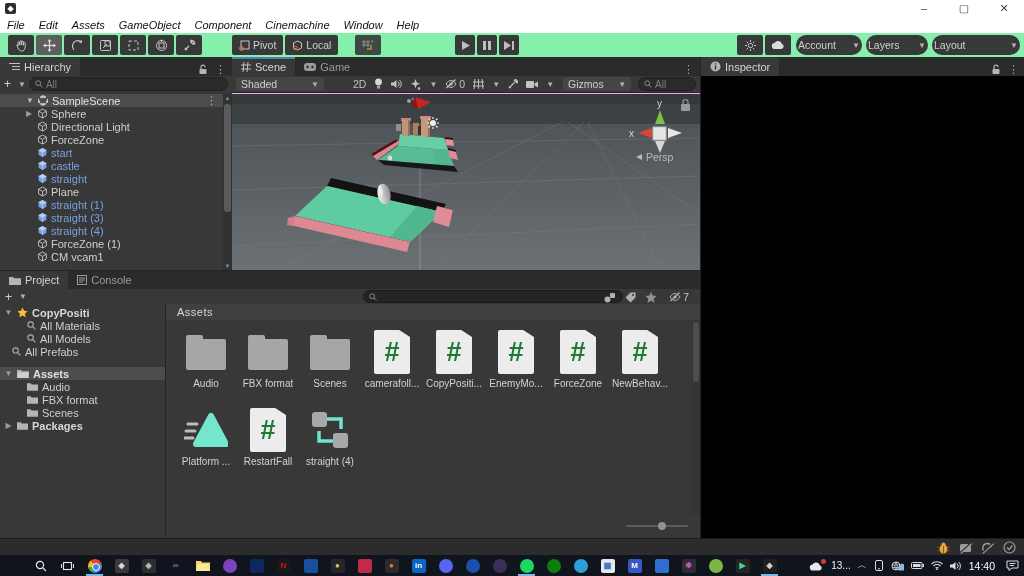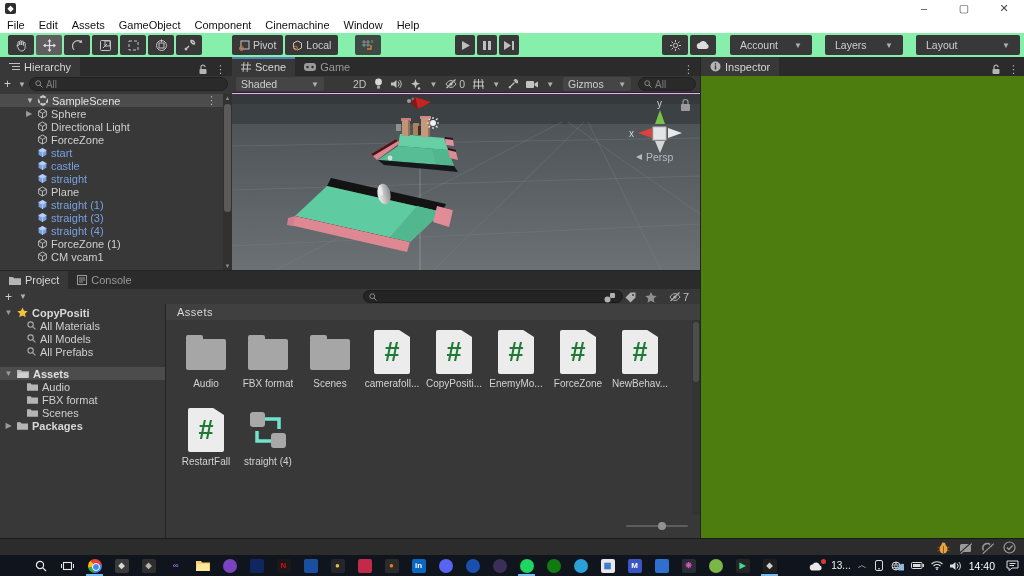--- a/index.html
+++ b/index.html
@@ -10,37 +10,37 @@
   
   #titlebar{position:absolute;left:0;top:0;width:1024px;height:16px;background:#ffffff;color:#1d1d1d;
             display:flex;align-items:center;font-size:11px;}
   #titlebar .uicon{width:11px;height:11px;background:#2d2d2d;margin:0 6px 0 5px;border-radius:2px;
                    display:flex;align-items:center;justify-content:center;color:#fff;font-size:8px}
   #wincontrols{margin-left:auto;display:flex;align-items:center;color:#444}
   #wincontrols span{width:40px;text-align:center;font-size:11px;cursor:default}
 
   
   #menubar{position:absolute;left:0;top:16px;width:1024px;height:17px;background:#ffffff;color:#111;
-           display:flex;align-items:center;font-size:11px;}
+           display:flex;align-items:center;font-size:11px;font-style:italic;}
   #menubar .mitem{padding:0 7px;height:17px;display:flex;align-items:center}
 
   
   #toolbar{position:absolute;left:0;top:33px;width:1024px;height:24px;background:#86efac;display:flex;align-items:center}
   .tbtn{height:20px;background:#383838;border-radius:2px;display:flex;align-items:center;justify-content:center;margin:0 1px}
   .tool{width:26px}
   .tool.sel{background:#5e5e5e}
   #toolgroup{display:flex;margin-left:7px}
   #pivotgroup{display:flex;margin-left:28px}
   .lbtn{padding:0 7px;gap:3px;font-size:10.5px;color:#cfcfcf}
   #snapbtn{width:26px;margin-left:16px;opacity:.9}
   #playgroup{position:absolute;left:454px;top:2px;display:flex}
   .pbtn{width:20px;height:20px;background:#383838;border-radius:2px;display:flex;align-items:center;justify-content:center;margin:0 1px;color:#bdbdbd;font-size:9px}
   #topright{position:absolute;right:4px;top:2px;display:flex;align-items:center}
-  .ddbtn{height:20px;background:#383838;border-radius:2px;color:#cfcfcf;font-size:10.5px;display:flex;align-items:center;
-         justify-content:space-between;padding:0 10px;margin-left:13px}
+  .ddbtn{height:20px;background:#383838;border-radius:10px;color:#cfcfcf;font-size:10.5px;display:flex;align-items:center;
+         justify-content:space-between;padding:0 2px;margin-left:4px}
   .caret{font-size:8px;color:#b0b0b0;margin-left:6px}
 
   
   .tabbar{position:absolute;left:0;top:0;right:0;height:19px;background:#2b2b2b;display:flex;align-items:flex-end}
   .ptab{height:19px;display:flex;align-items:center;gap:4px;padding:0 9px;color:#9a9a9a;font-size:11px}
   .ptab.active{background:#383838;color:#d6d6d6;box-shadow:inset 0 2px 0 #4f7daf}
   .ptab.activeplain{background:#383838;color:#d6d6d6}
   .paneltools{margin-left:auto;display:flex;align-items:center;gap:7px;padding-right:6px;color:#b5b5b5}
   .kebab{font-size:11px;color:#b5b5b5;letter-spacing:0}
 
@@ -65,21 +65,21 @@
 
   
   #scenepanel{position:absolute;left:232px;top:57px;width:468px;height:213px;background:#f0abfc}
   #scenetoolbar{position:absolute;left:0;top:19px;right:0;height:17px;background:#383838;border-bottom:1px solid #242424;
                 display:flex;align-items:center;font-size:10.5px;color:#cfcfcf;gap:2px;padding:0 4px;box-sizing:border-box}
   .stbtn{height:14px;background:#454545;border-radius:2px;display:flex;align-items:center;padding:0 5px;gap:4px}
   .stflat{height:14px;display:flex;align-items:center;padding:0 3px;gap:2px;color:#c2c2c2}
   #sceneview{position:absolute;left:0;top:37px;right:0;bottom:0;overflow:hidden;background:#3c4144}
 
   
-  #inspector{position:absolute;left:700px;top:57px;width:324px;height:481px;background:#4d7c0f;border-left:1px solid #242424}
+  #inspector{position:absolute;left:700px;top:57px;width:324px;height:481px;background:#000000;border-left:1px solid #242424}
 
   
   #projectpanel{position:absolute;left:0;top:270px;width:700px;height:268px;background:#383838;border-top:1px solid #242424;overflow:hidden}
   #projtoolrow{position:absolute;left:0;top:18px;width:700px;height:15px;display:flex;align-items:center;padding:0 5px;box-sizing:border-box}
   #projsearch{position:absolute;left:363px;top:1px;width:248px;height:11px;background:#242424;border:1px solid #1b1b1b;border-radius:7px;
               display:flex;align-items:center;gap:3px;padding:0 5px;color:#7f7f7f;font-size:10px}
   #projicons{position:absolute;right:8px;top:1px;display:flex;align-items:center;gap:9px;color:#b0b0b0}
   #ptree{position:absolute;left:0;top:33px;width:165px;bottom:0;border-right:1px solid #242424;padding-top:2px}
   .trow{height:13px;display:flex;align-items:center;gap:4px;color:#cfcfcf;white-space:nowrap}
   .trow .arrow{width:9px;font-size:8px;color:#9a9a9a;text-align:center}
@@ -743,21 +743,21 @@
           </svg>
           <span>All Materials</span>
         </div>
         <div class="trow" style="padding-left:27px">
           <svg width="9" height="9" viewBox="0 0 8 8">
             <circle cx="3.2" cy="3.2" r="2.4" fill="none" stroke="#a8a8a8"></circle>
             <line x1="5" y1="5" x2="7.5" y2="7.5" stroke="#a8a8a8"></line>
           </svg>
           <span>All Models</span>
         </div>
-        <div class="trow" style="padding-left:27px">
+        <div class="trow" style="padding-left:12px">
           <svg width="9" height="9" viewBox="0 0 8 8">
             <circle cx="3.2" cy="3.2" r="2.4" fill="none" stroke="#a8a8a8"></circle>
             <line x1="5" y1="5" x2="7.5" y2="7.5" stroke="#a8a8a8"></line>
           </svg>
           <span>All Prefabs</span>
         </div>
       </div>
     <div class="tspacer"></div>
     <div class="trow sel" style="padding-left:4px">
       <span class="arrow">▼</span>
@@ -861,20 +861,35 @@
           </div>
           <span class="albl">ForceZone</span>
         </div>
         <div class="aitem t-script">
           <div class="aicbox">
 
             <div class="aic ic-script">#</div>
 
           </div>
           <span class="albl">NewBehav...</span>
+        </div>
+        <div class="aitem t-timeline">
+          <div class="aicbox">
+
+            <svg class="aic ic-timeline" width="44" height="40" viewBox="0 0 44 40">
+              <g stroke="#bdbdbd" stroke-width="3" stroke-linecap="round">
+                <line x1="4" y1="14" x2="13" y2="14"></line>
+                <line x1="2" y1="21" x2="11" y2="21"></line>
+                <line x1="0" y1="28" x2="9" y2="28"></line>
+              </g>
+              <path d="M27 6L42 34H12z" fill="#74e6ce" stroke="#74e6ce" stroke-width="6" stroke-linejoin="round"></path>
+            </svg>
+
+          </div>
+          <span class="albl">Platform ...</span>
         </div>
         <div class="aitem t-script">
           <div class="aicbox">
 
             <div class="aic ic-script">#</div>
 
           </div>
           <span class="albl">RestartFall</span>
         </div>
         <div class="aitem t-animator">

